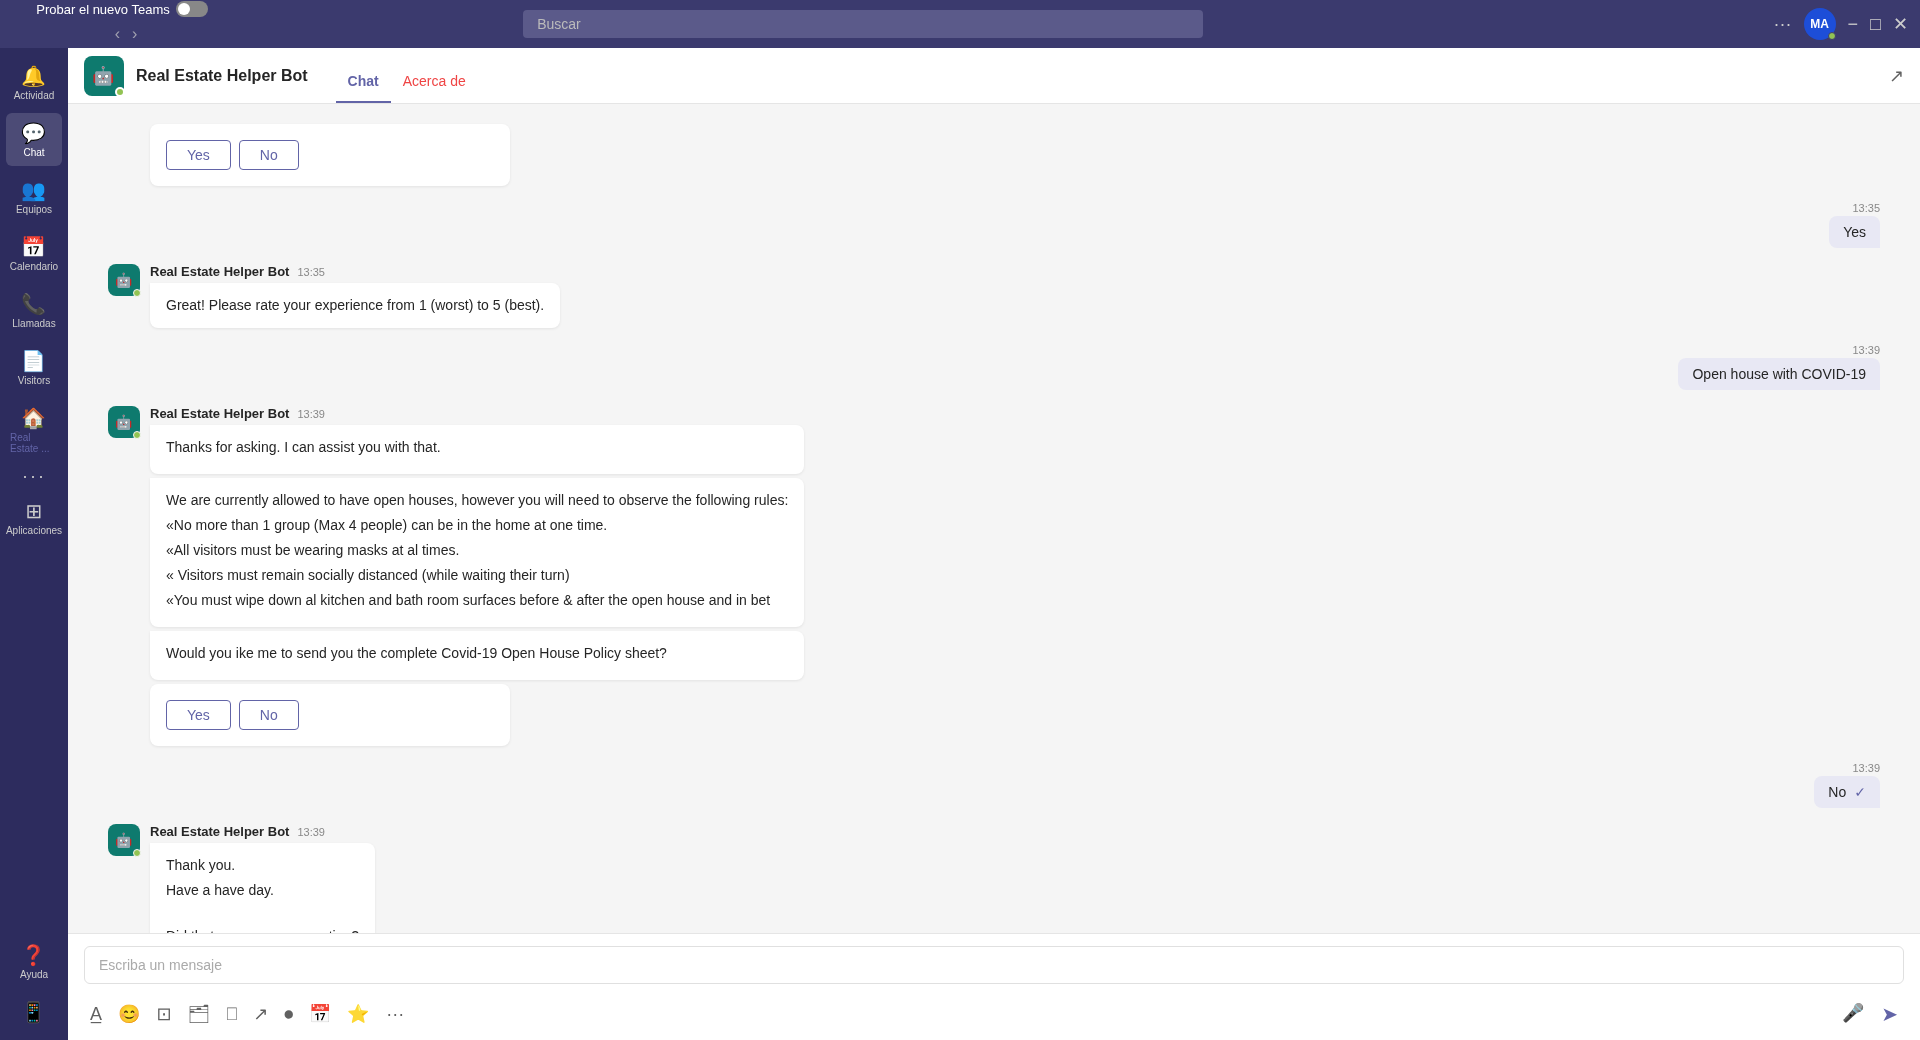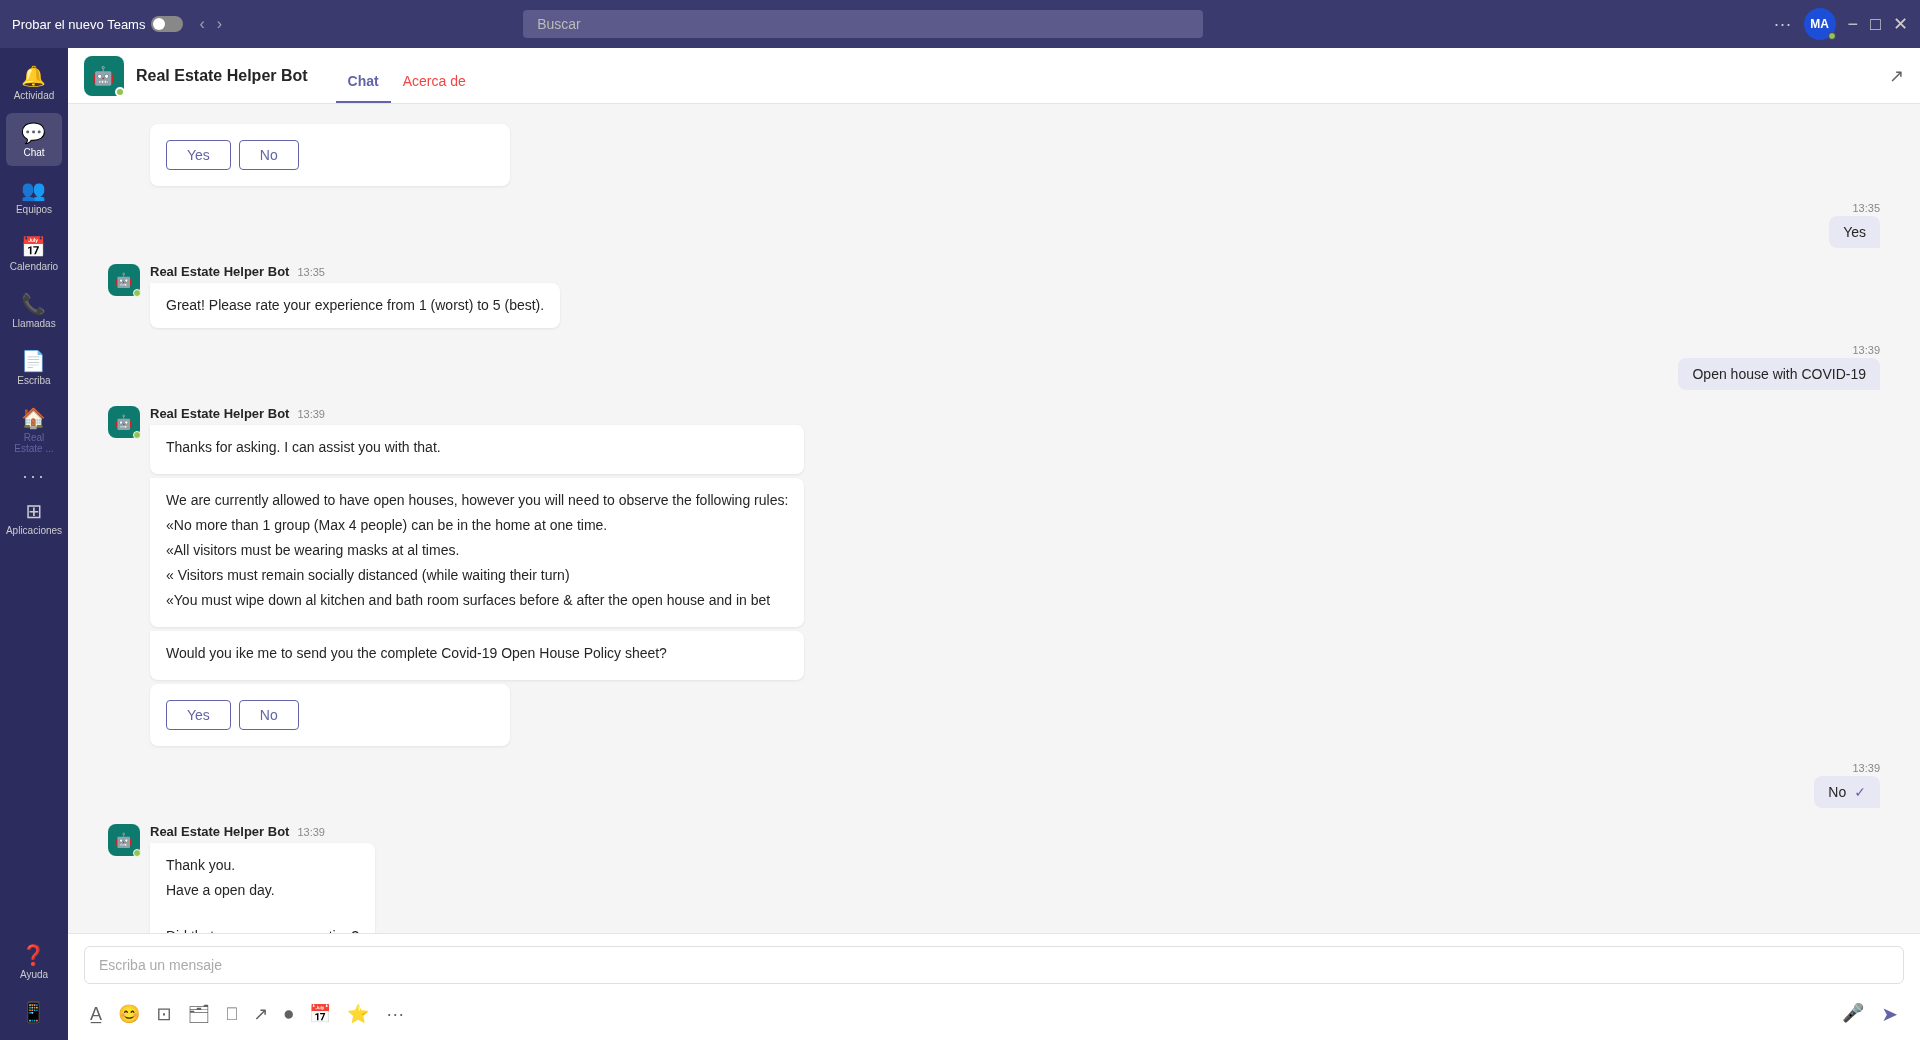--- a/index.html
+++ b/index.html
@@ -13,20 +13,21 @@
       align-items: center;
       padding: 0 12px;
       gap: 12px;
       flex-shrink: 0;
     }
     .title-bar-left {
       display: flex;
       align-items: center;
       gap: 4px;
       min-width: 220px;
+      flex-direction: column;
     }
     .try-new-teams {
       display: flex;
       align-items: center;
       gap: 6px;
       color: #fff;
       font-size: 13px;
     }
     .toggle-switch {
       width: 32px;
@@ -134,21 +135,21 @@
       gap: 2px;
       padding: 8px 4px;
       border-radius: 6px;
       cursor: pointer;
       width: 56px;
       color: #ccc;
     }
     .sidebar-item.active { color: white; }
     .sidebar-item.active-bg { background: rgba(255,255,255,0.15); color: white; }
     .sidebar-icon { font-size: 20px; }
-    .sidebar-label { font-size: 10px; text-align: center; }
+    .sidebar-label { font-size: 10px; text-align: left; }
     .sidebar-dots { color: #ccc; font-size: 18px; letter-spacing: 2px; }
     .sidebar-spacer { flex: 1; }
     .sidebar-help { margin-top: auto; }
 
     
     .content-area {
       flex: 1;
       display: flex;
       flex-direction: column;
       background: #fff;
@@ -408,21 +409,21 @@
     <div class="sidebar-item">
       <span class="sidebar-icon">📅</span>
       <span class="sidebar-label">Calendario</span>
     </div>
     <div class="sidebar-item">
       <span class="sidebar-icon">📞</span>
       <span class="sidebar-label">Llamadas</span>
     </div>
     <div class="sidebar-item">
       <span class="sidebar-icon">📄</span>
-      <span class="sidebar-label">Escriba</span>
+      <span class="sidebar-label">Visitors</span>
     </div>
     <div class="sidebar-item active" style="color:#6264a7;">
       <span class="sidebar-icon">🏠</span>
       <span class="sidebar-label">Real Estate ...</span>
     </div>
     <div class="sidebar-dots">···</div>
     <div class="sidebar-item">
       <span class="sidebar-icon">⊞</span>
       <span class="sidebar-label">Aplicaciones</span>
     </div>
@@ -558,21 +559,21 @@
             🤖
             <div class="bot-avatar-status"></div>
           </div>
           <div class="bot-message-content">
             <div class="bot-sender-info">
               <span class="sender-name">Real Estate Helper Bot</span>
               <span class="message-time">13:39</span>
             </div>
             <div class="bot-bubble">
               <p>Thank you.</p>
-              <p>Have a open day.</p>
+              <p>Have a have day.</p>
               <br>
               <p>Did that answer your question?</p>
             </div>
           </div>
         </div>
       </div>
 
     </div>
 
     <div class="input-area">

